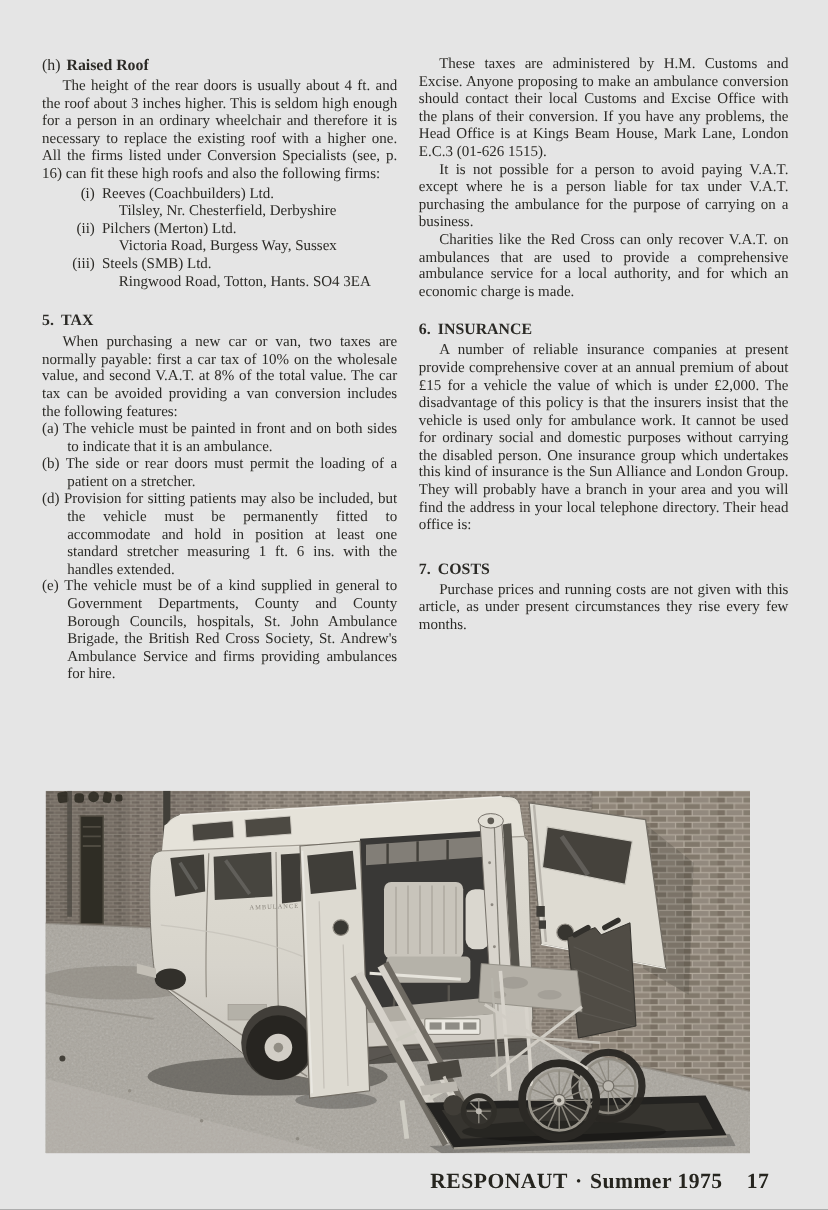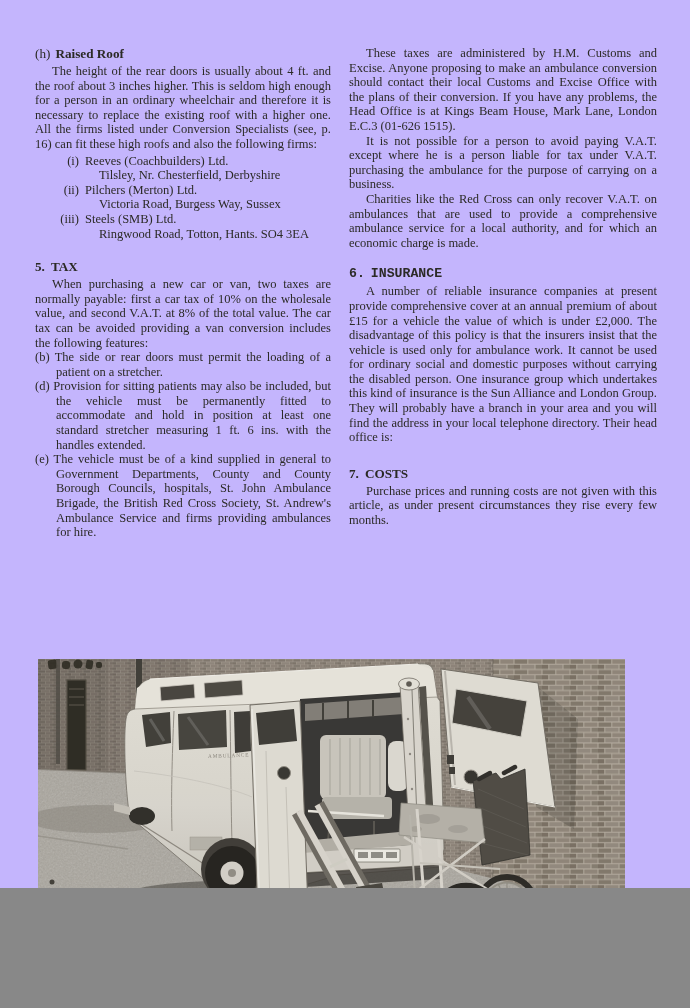--- a/index.html
+++ b/index.html
@@ -1,38 +1,38 @@
 <!DOCTYPE html>
 <html lang="en"><head>
 <meta charset="utf-8">
 <style>
   html,body{margin:0;padding:0;background:#888;}
   .page{
     position:relative;
-    width:690px;height:888px;
-    background:#c4b5fd;
+    width:690px;height:1008px;
+    background:#e5e5e5;
     font-family:"Liberation Serif","DejaVu Serif",serif;
     color:#2b2a26;
     overflow:hidden;
     box-sizing:border-box;
     padding:46px 33px 0 35px;
   }
   .columns{display:flex;gap:18px;min-height:587px;align-items:flex-start;}
   .col{flex:none;}
   .col-left{width:296px;}
   .col-right{width:308px;}
   .bd{font-size:12.5px;line-height:14.6px;text-align:justify;margin:0;}
   .indent{text-indent:17px;}
   h3{font-size:13.2px;line-height:15px;margin:0 0 3px 0;font-weight:normal;}
   h3 .hnum,h3 .htitle{font-weight:bold;}
   h3 .hlabel{font-weight:normal;}
   h3 .hnum{margin-right:6px;}
   h3 .hlabel{margin-right:5px;}
   .sect{margin-top:18px;}
-  .sect2{margin-top:16px;font-family:Liberation Mono, monospace;}
+  .sect2{margin-top:16px;}
   .sect3{margin-top:21px;}
   .firms{margin-top:2px;}
   .firm-line{display:flex;}
   .firm-label{width:44px;text-align:right;flex:none;margin-right:6px;}
   .firm-addr{padding-left:64px;font-family:Liberation Serif, serif;}
   .hang{padding-left:21px;text-indent:-21px;}
   .addr-block{margin-left:52px;}
   .photo{margin:26px 0 0 3px;width:587px;height:302px;}
   .photo svg{display:block;}
   .footer{
@@ -75,20 +75,21 @@
             <span class="firm-label">(iii)</span>
             <span>Steels (SMB) Ltd.</span>
           </div>
           <div class="firm-addr">Ringwood Road, Totton, Hants. SO4 3EA</div>
         </div>
       </div>
 
       <h3 class="sect"><span class="hnum">5.</span><span class="htitle">TAX</span></h3>
       <p class="bd indent">When purchasing a new car or van, two taxes are normally payable: first a car tax of 10% on the wholesale value, and second V.A.T. at 8% of the total value. The car tax can be avoided providing a van conversion includes the following features:</p>
 
+      <div class="hang"><span>(a)</span> <span>The vehicle must be painted in front and on both sides to indicate that it is an ambulance.</span></div>
       <div class="hang"><span>(b)</span> <span>The side or rear doors must permit the loading of a patient on a stretcher.</span></div>
       <div class="hang"><span>(d)</span> <span>Provision for sitting patients may also be included, but the vehicle must be permanently fitted to accommodate and hold in position at least one standard stretcher measuring 1 ft. 6 ins. with the handles extended.</span></div>
       <div class="hang"><span>(e)</span> <span>The vehicle must be of a kind supplied in general to Government Departments, County and County Borough Councils, hospitals, St. John Ambulance Brigade, the British Red Cross Society, St. Andrew's Ambulance Service and firms providing ambulances for hire.</span></div>
     </div>
 
     <div class="col col-right bd">
       <p class="bd indent">These taxes are administered by H.M. Customs and Excise. Anyone proposing to make an ambulance conversion should contact their local Customs and Excise Office with the plans of their conversion. If you have any problems, the Head Office is at Kings Beam House, Mark Lane, London E.C.3 (01-626 1515).</p>
       <p class="bd indent">It is not possible for a person to avoid paying V.A.T. except where he is a person liable for tax under V.A.T. purchasing the ambulance for the purpose of carrying on a business.</p>
       <p class="bd indent">Charities like the Red Cross can only recover V.A.T. on ambulances that are used to provide a comprehensive ambulance service for a local authority, and for which an economic charge is made.</p>
 

